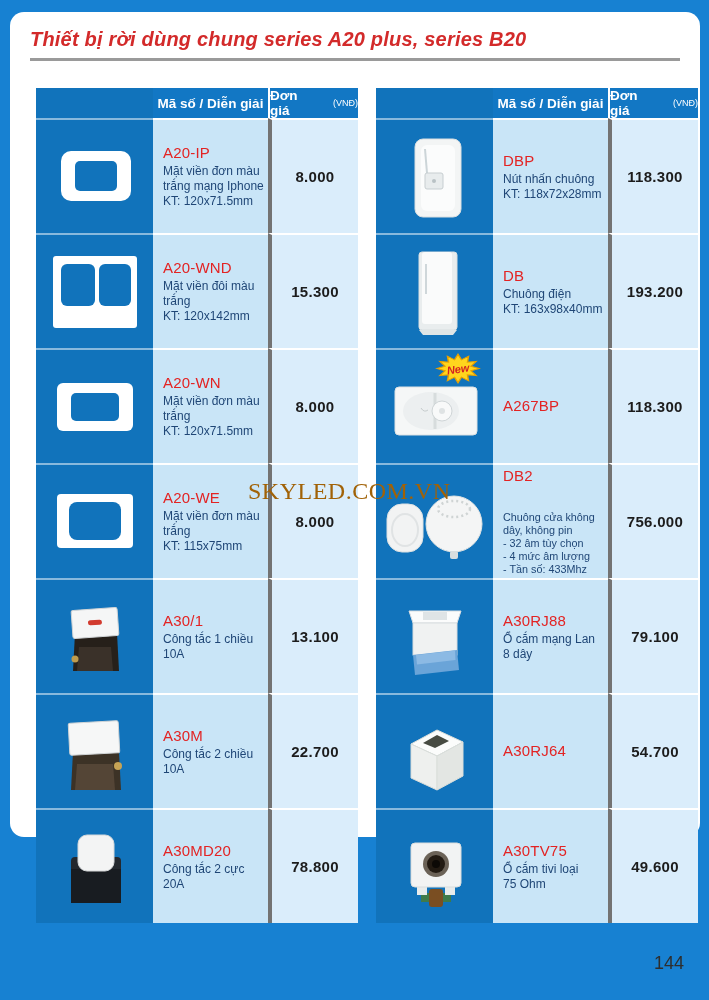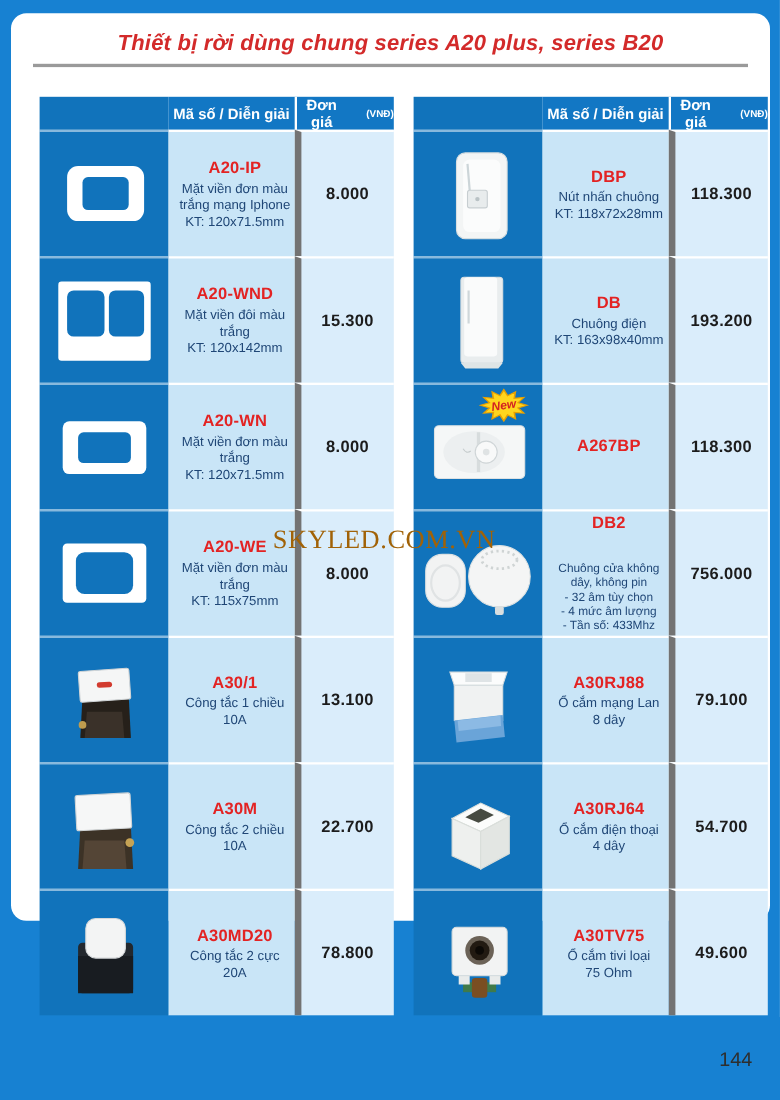--- a/index.html
+++ b/index.html
@@ -3,54 +3,54 @@
 <meta charset="utf-8">
 <style>
   html,body{margin:0;padding:0;}
   body{
     width:709px;height:1000px;position:relative;overflow:hidden;
     background:#1781d2;
     font-family:"Liberation Sans", sans-serif;
   }
   .sheet{
     position:absolute;left:10px;top:12px;width:690px;height:825px;
-    background:#ffffff;border-radius:14px;text-align:center;
+    background:#ffffff;border-radius:14px;
   }
   .title{
     position:absolute;left:20px;top:16px;width:650px;
     font-size:20px;font-weight:bold;font-style:italic;color:#d32a2a;
     letter-spacing:.2px;padding-bottom:7px;border-bottom:3px solid #9a9a9a;
   }
   .tables{position:absolute;left:26px;top:76px;display:flex;gap:18px;}
   .ptable{width:322px;}
   .thead{display:flex;height:30px;}
   .th-img{width:117px;background:#1173bb;}
   .th-code,.th-price{
     background:#1277c4;color:#fff;font-weight:bold;font-size:13.5px;
     display:flex;align-items:center;justify-content:center;box-sizing:border-box;
   }
   .th-code{width:115px;}
   .th-price{width:90px;border-left:2px solid #fff;}
-  .th-price .unit{font-size:9px;font-weight:bold;margin-left:18px;}
+  .th-price .unit{font-size:9px;font-weight:normal;margin-left:18px;}
   .row{display:flex;height:115px;}
   .cell{box-sizing:border-box;border-top:2px solid #ffffff;}
   .cimg{
     width:117px;background:#1173bb;border-top-color:rgba(255,255,255,.5);
     position:relative;display:flex;align-items:center;justify-content:center;
   }
   .cdesc{
     width:115px;background:#c9e5f7;display:flex;flex-direction:column;
     justify-content:center;padding:4px 4px 4px 10px;
   }
   .cprice{
-    width:90px;background:#daedfb;border-left:6px solid #737373;
+    width:90px;background:#daedfb;border-left:4px solid #737373;
     display:flex;align-items:center;justify-content:center;
     font-size:15px;font-weight:bold;color:#1c1c1c;letter-spacing:.3px;
   }
-  .code{color:#e32323;font-weight:bold;font-size:15px;margin-bottom:3px;letter-spacing:.2px;}
+  .code{color:#e32323;font-weight:normal;font-size:15px;margin-bottom:3px;letter-spacing:.2px;}
   .dtext{color:#1f4676;font-size:12px;line-height:1.24;white-space:pre-line;}
   .dtext.small{font-size:10.8px;line-height:1.2;margin-top:24px;}
   .watermark{
     position:absolute;left:238px;top:466px;
     font-family:"Liberation Serif", serif;font-size:24px;color:#a16207;letter-spacing:.5px;
   }
   .pagenum{position:absolute;right:16px;top:941px;font-size:18px;color:#2e2e2e;}
   .badge{position:absolute;top:3px;right:12px;width:46px;height:31px;}
   .badge svg{position:absolute;left:0;top:0;width:46px;height:31px;}
   .badge span{
@@ -302,22 +302,20 @@
         <div class="cell cimg">
           <svg width="112" height="100" viewBox="0 0 112 100">
             <polygon points="32,42 58,28 84,40 58,54" fill="#fbfcfb" stroke="#dadeda"></polygon>
             <polygon points="32,42 58,54 58,88 32,76" fill="#eef0ee" stroke="#dadeda"></polygon>
             <polygon points="58,54 84,40 84,74 58,88" fill="#e3e6e3" stroke="#dadeda"></polygon>
             <polygon points="44,41 58,33 70,39 56,46" fill="#474b42"></polygon>
           </svg>
         </div>
         <div class="cell cdesc">
           <div class="code">A30RJ64</div>
-          <div class="dtext">Ổ cắm điện thoại
-4 dây</div>
         </div>
         <div class="cell cprice">54.700</div>
       </div>
 
       <div class="row">
         <div class="cell cimg">
           <svg width="112" height="100" viewBox="0 0 112 100">
             <rect x="42" y="76" width="30" height="9" fill="#3f7a4a"></rect>
             <rect x="38" y="70" width="10" height="8" fill="#e8ebeb"></rect>
             <rect x="66" y="70" width="10" height="8" fill="#e8ebeb"></rect>

